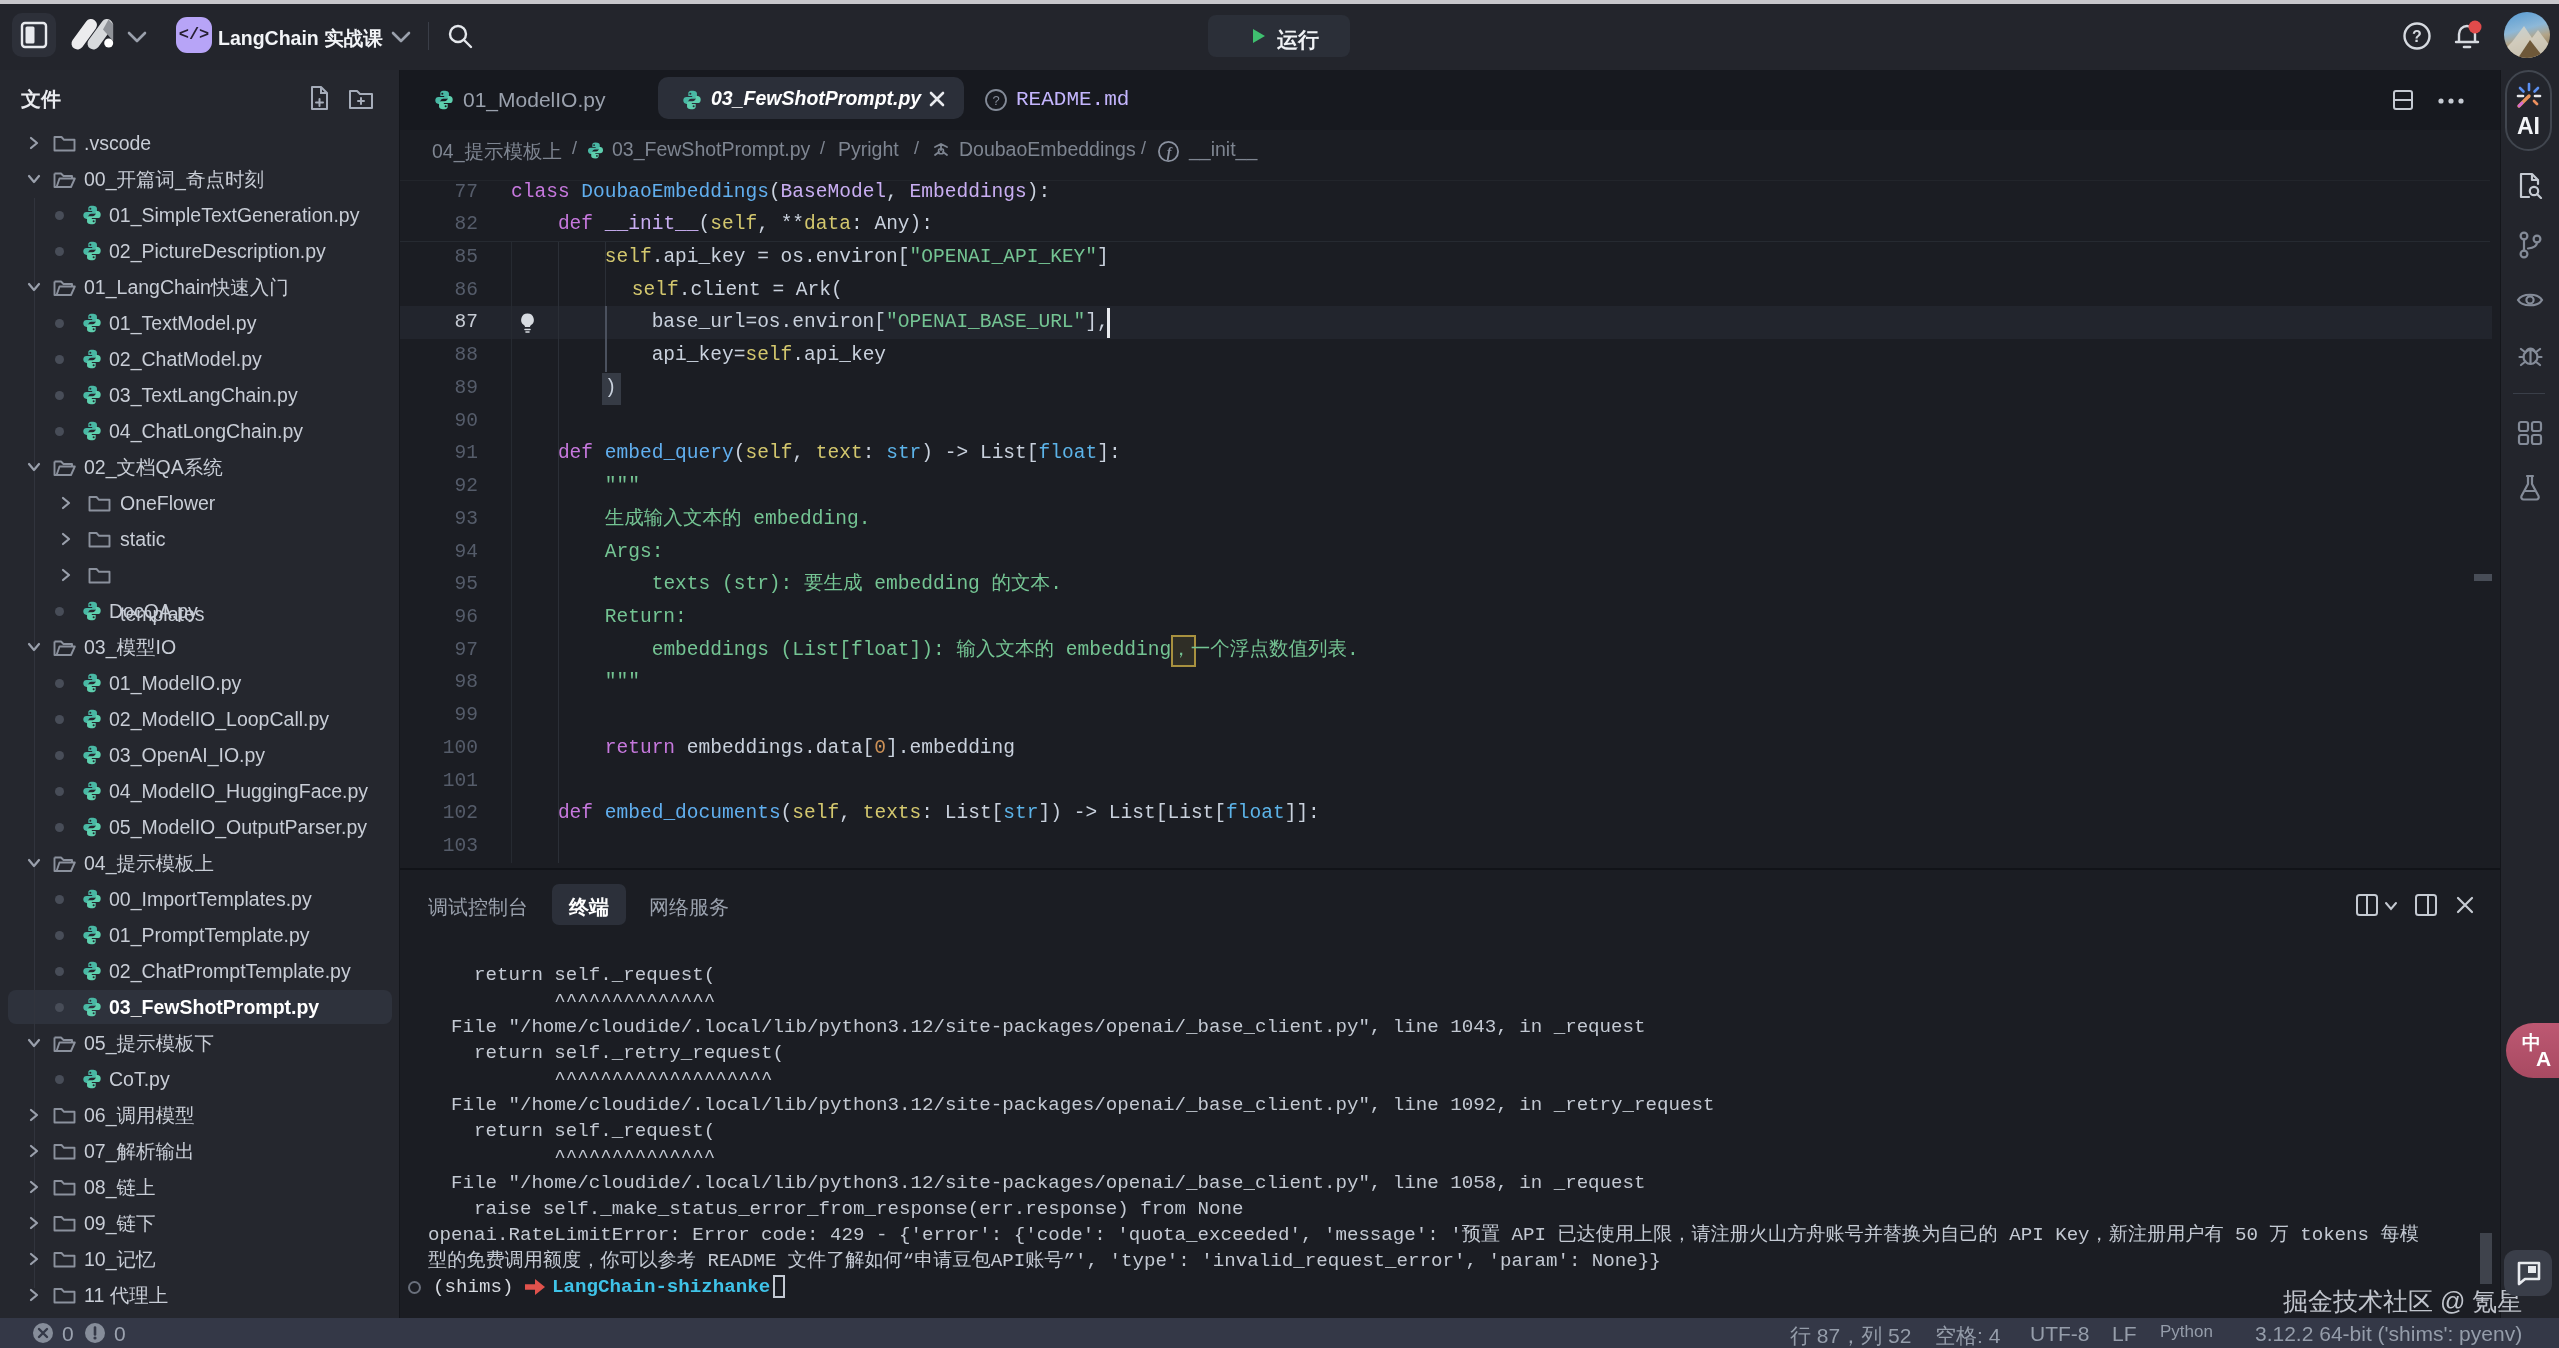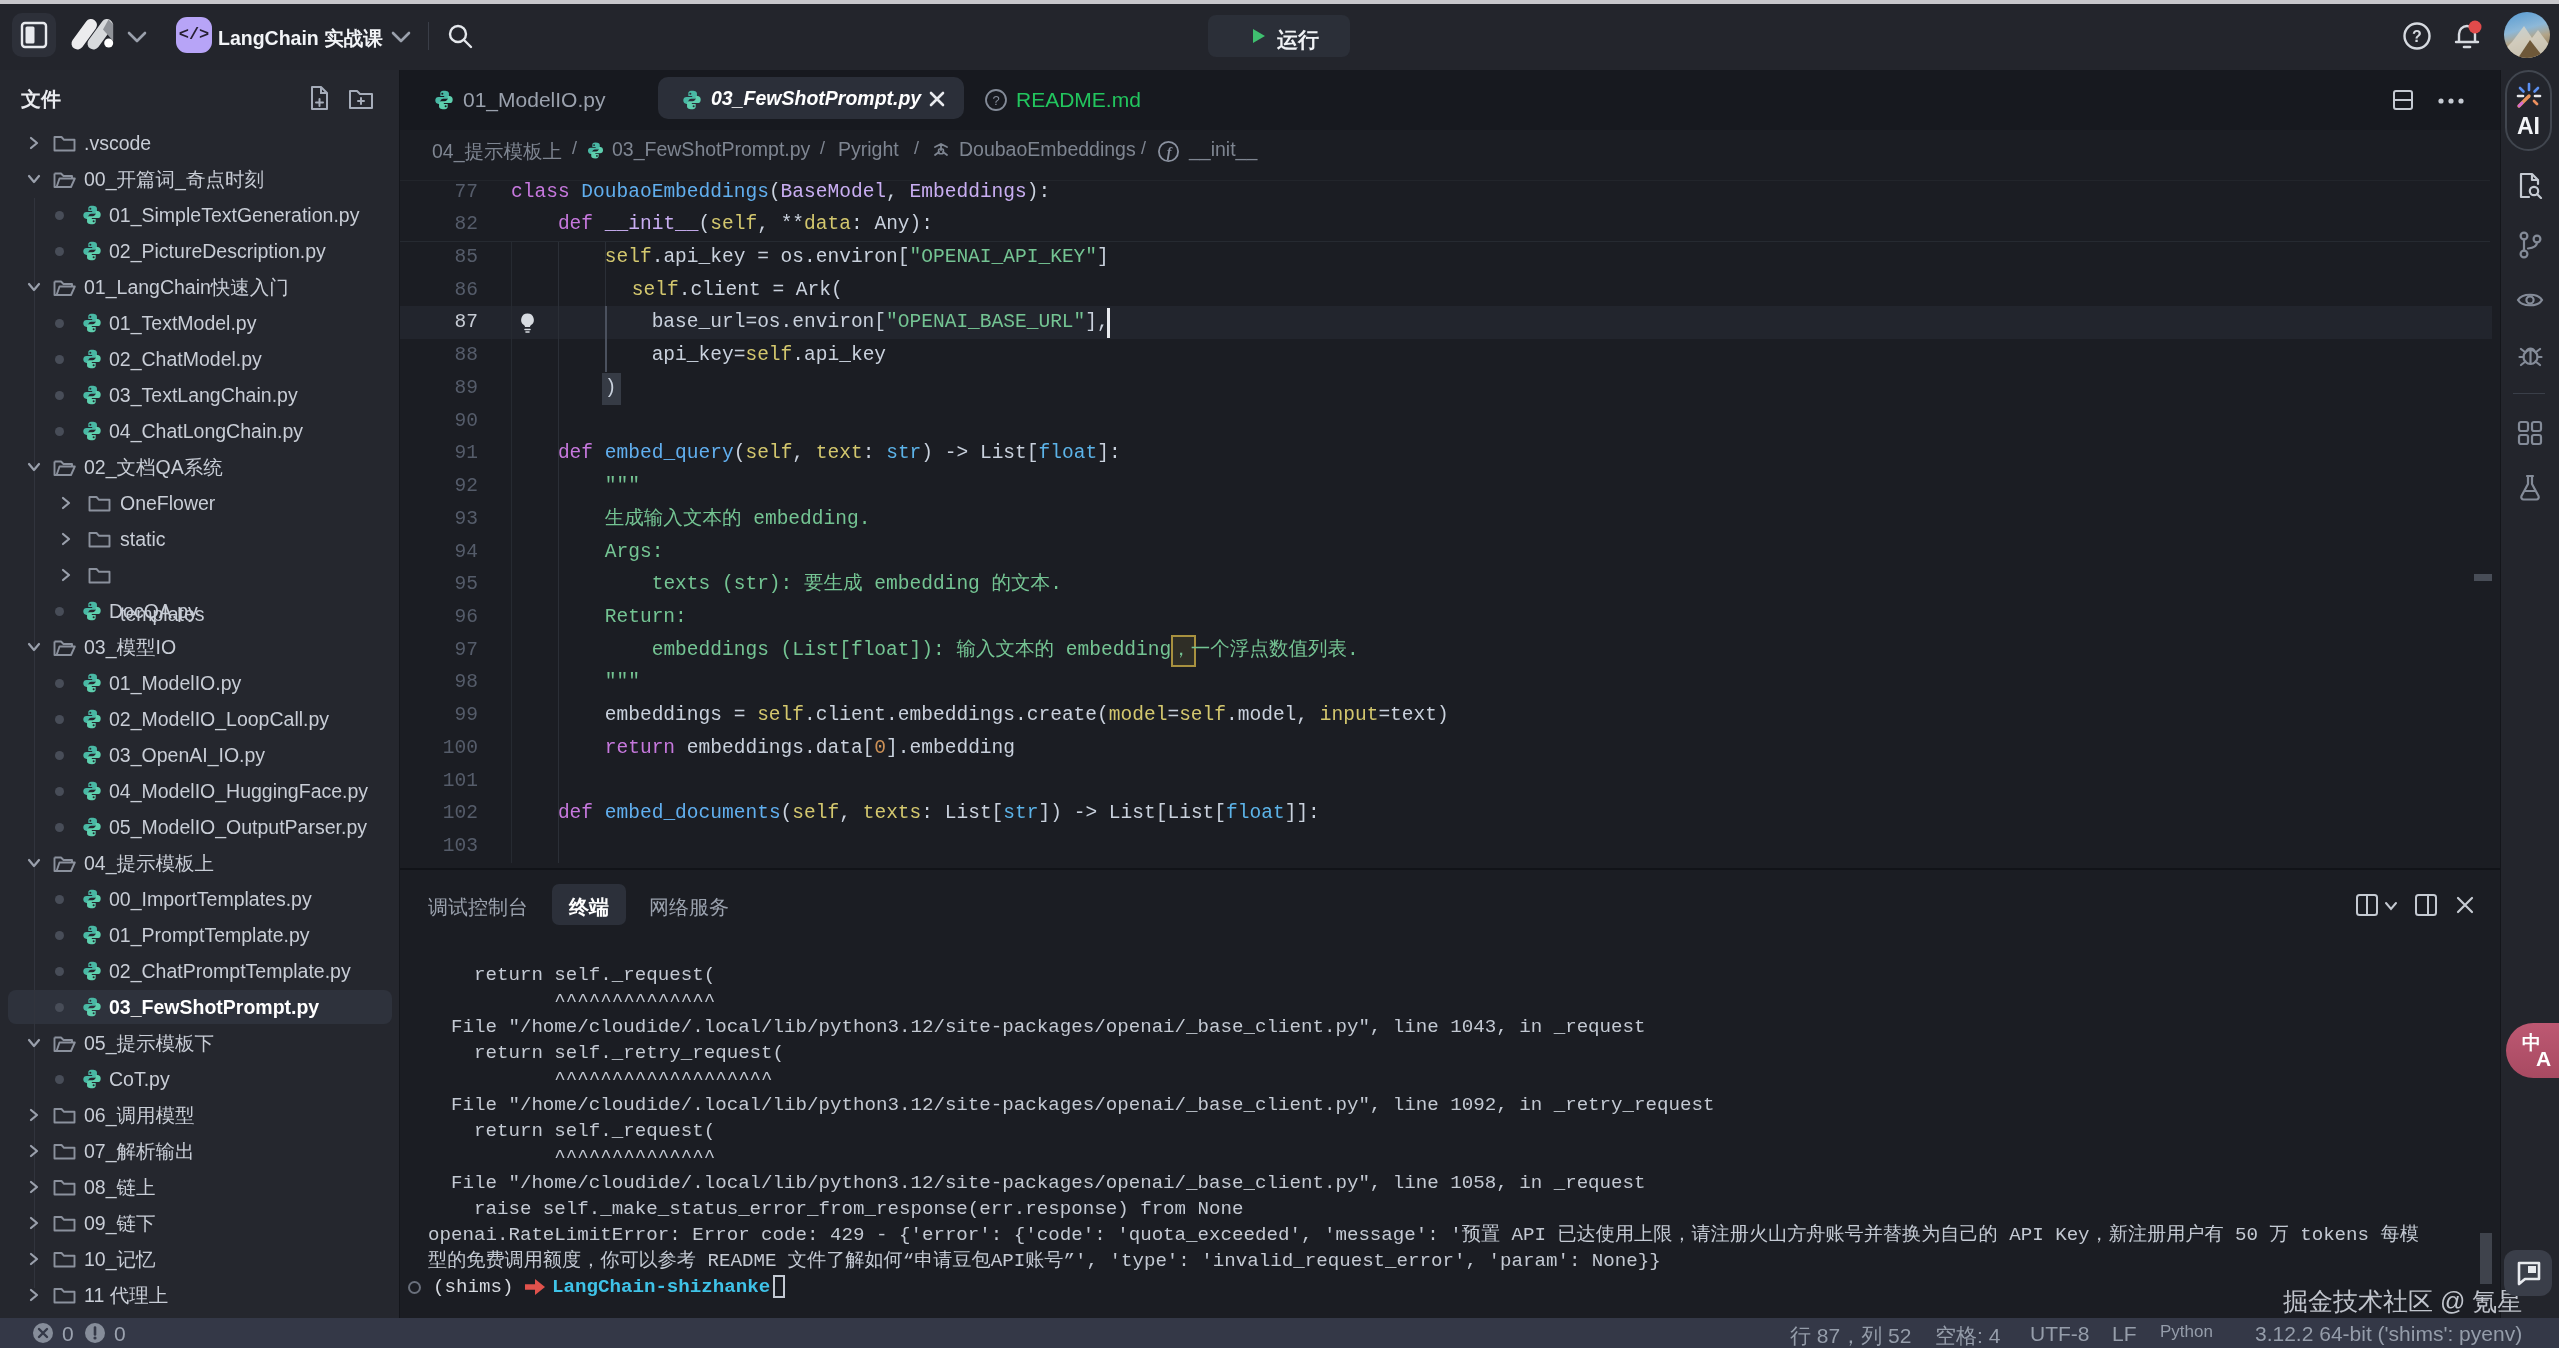--- a/index.html
+++ b/index.html
@@ -305,21 +305,21 @@
 <path d="M12 22 C15.5 22 16 20.4 16 19 L16 16.4 L11.8 16.4 L11.8 15.4 L18 15.4 C20 15.4 21.5 14.2 21.5 11.6 C21.5 9 20 7.7 18 7.7 L16 7.7 L16 10.1 C16 12 14.5 13.3 12.7 13.3 L9 13.3 C7.6 13.3 6.6 14.4 6.6 15.8 L6.6 19 C6.6 20.7 8 22 12 22 Z M13.8 20 A1.1 1.1 0 1 1 13.8 17.8 A1.1 1.1 0 0 1 13.8 20 Z" fill="#5ecfae"></path>
     </svg>
 <div class="abs" style="left:711px;top:87px;font-size:19.5px;color:#ffffff;font-weight:bold;font-style:italic;">03_FewShotPrompt.py</div>
 <svg class="abs" style="left:928px;top:90px;" width="18" height="18" viewBox="0 0 18 18">
       <path d="M3 3 L15 15 M15 3 L3 15" stroke="#e8eaee" stroke-width="2.6" stroke-linecap="round"></path>
     </svg>
 <svg class="abs" style="left:984px;top:88px;" width="24" height="24" viewBox="0 0 24 24">
       <circle cx="12" cy="12" r="10" stroke="#848b98" stroke-width="1.8" fill="none"></circle>
       <text x="12" y="17" font-size="13" fill="#848b98" text-anchor="middle" font-family="Liberation Sans">?</text>
     </svg>
-<div class="abs" style="left:1016px;top:88px;font-size:21px;color:#22c55e;">README.md</div>
+<div class="abs" style="left:1016px;top:88px;font-size:21px;color:#c4b5fd;font-family:Liberation Mono, monospace;">README.md</div>
 <svg class="abs" style="left:2392px;top:89px;" width="22" height="22" viewBox="0 0 22 22">
       <rect x="2" y="2" width="18" height="18" rx="2" stroke="#c5cad2" stroke-width="2" fill="none"></rect>
       <path d="M2 11 L20 11" stroke="#c5cad2" stroke-width="2"></path>
     </svg>
 <svg class="abs" style="left:2437px;top:97px;" width="28" height="8" viewBox="0 0 28 8">
       <circle cx="4" cy="4" r="2.6" fill="#c5cad2"></circle>
       <circle cx="14" cy="4" r="2.6" fill="#c5cad2"></circle>
       <circle cx="24" cy="4" r="2.6" fill="#c5cad2"></circle>
     </svg>
 <div class="abs" style="left:432px;top:138px;font-size:19.5px;color:#7e8591;">04_提示模板上</div>
@@ -381,21 +381,20 @@
 <div class="cl" style="top:536px;"><span class="w">        </span><span class="s">Args:</span></div>
 <div class="ln" style="top:568px;color:#555c6a;">95</div>
 <div class="cl" style="top:568px;"><span class="w">            </span><span class="s">texts (str): 要生成 embedding 的文本.</span></div>
 <div class="ln" style="top:601px;color:#555c6a;">96</div>
 <div class="cl" style="top:601px;"><span class="w">        </span><span class="s">Return:</span></div>
 <div class="ln" style="top:634px;color:#555c6a;">97</div>
 <div class="cl" style="top:634px;font-family:Liberation Mono, monospace;"><span class="w">            </span><span class="s">embeddings (List[float]): 输入文本的 embedding，一个浮点数值列表.</span></div>
 <div class="ln" style="top:666px;color:#555c6a;">98</div>
 <div class="cl" style="top:666px;"><span class="w">        </span><span class="s">"""</span></div>
 <div class="ln" style="top:699px;color:#555c6a;">99</div>
-<div class="cl" style="top:699px;"><span class="w">        embeddings = </span><span class="y">self</span><span class="w">.client.embeddings.create(</span><span class="y">model</span><span class="w">=</span><span class="y">self</span><span class="w">.model, </span><span class="y">input</span><span class="w">=text)</span></div>
 <div class="ln" style="top:732px;color:#555c6a;">100</div>
 <div class="cl" style="top:732px;"><span class="w">        </span><span class="k">return</span><span class="w"> embeddings.data[</span><span class="o">0</span><span class="w">].embedding</span></div>
 <div class="ln" style="top:765px;color:#555c6a;">101</div>
 <div class="ln" style="top:797px;color:#555c6a;">102</div>
 <div class="cl" style="top:797px;"><span class="w">    </span><span class="k">def</span><span class="w"> </span><span class="f">embed_documents</span><span class="w">(</span><span class="y">self</span><span class="w">, </span><span class="y">texts</span><span class="w">: List[</span><span class="b">str</span><span class="w">]) -&gt; List[List[</span><span class="b">float</span><span class="w">]]:</span></div>
 <div class="ln" style="top:830px;color:#555c6a;">103</div>
 <div class="abs" style="left:1107px;top:308px;width:2.6px;height:30px;background:#e8eaee;"></div>
 <div class="abs" style="left:2474px;top:574px;width:18px;height:7px;background:#484d57;"></div>
 <div class="abs" style="left:428px;top:894px;font-size:20px;color:#9aa1ad;">调试控制台</div>
 <div class="abs" style="left:552px;top:884px;width:74px;height:41px;background:#2c303a;border-radius:7px;"></div>

